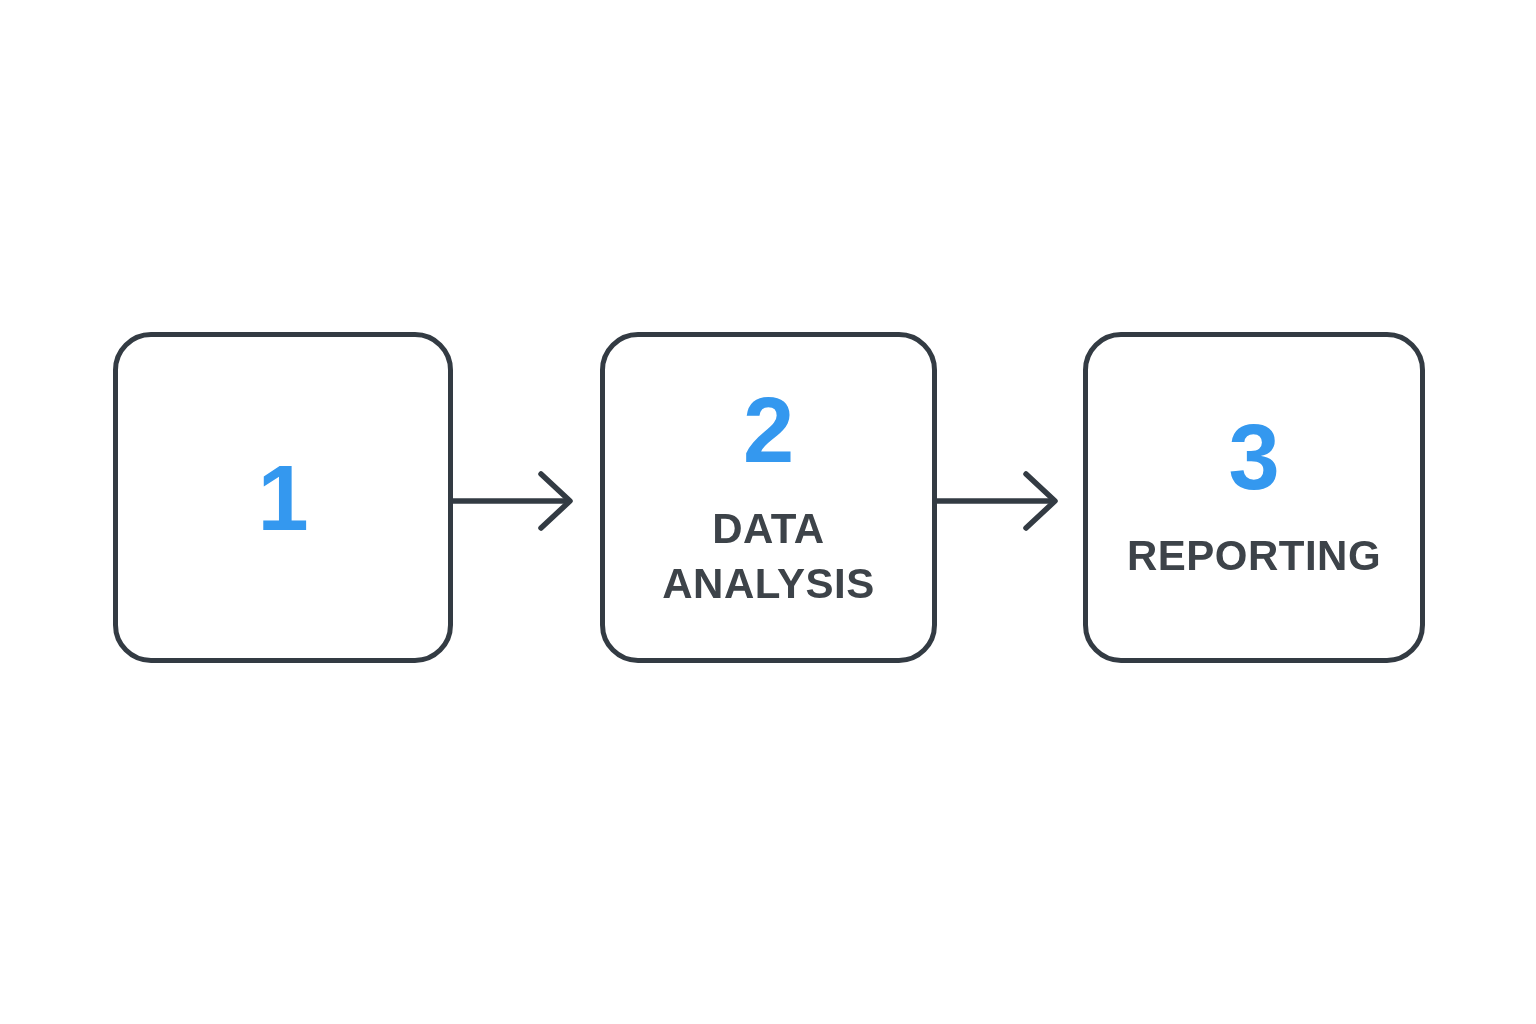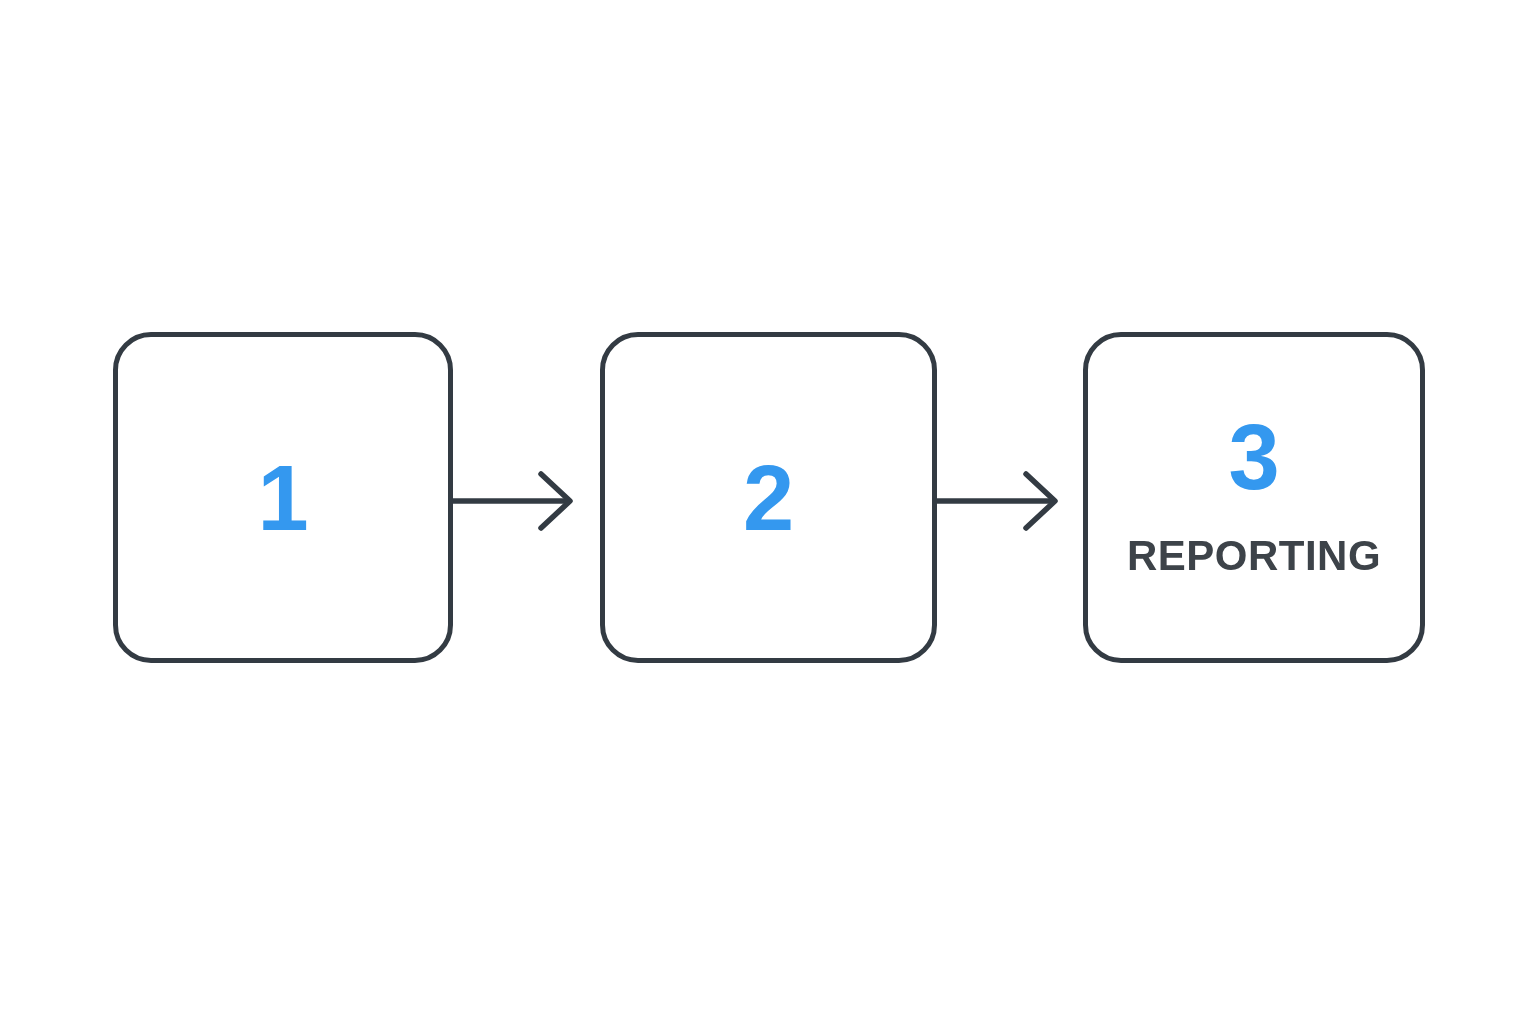--- a/index.html
+++ b/index.html
@@ -74,20 +74,21 @@
 
   <div class="connector connector-1">
     <svg viewBox="0 0 126 66" fill="none" xmlns="http://www.w3.org/2000/svg">
       <line x1="2" y1="33" x2="119" y2="33" stroke="currentColor" stroke-width="5.5"></line>
       <polyline points="91,6 120,33 91,60" stroke="currentColor" stroke-width="5.5" fill="none" stroke-linecap="round" stroke-linejoin="round"></polyline>
     </svg>
   </div>
 
   <div class="step step-2">
     <div class="step-number">2</div>
+    <div class="step-label">DATA ANALYSIS</div>
   </div>
 
   <div class="connector connector-2">
     <svg viewBox="0 0 126 66" fill="none" xmlns="http://www.w3.org/2000/svg">
       <line x1="2" y1="33" x2="119" y2="33" stroke="currentColor" stroke-width="5.5"></line>
       <polyline points="91,6 120,33 91,60" stroke="currentColor" stroke-width="5.5" fill="none" stroke-linecap="round" stroke-linejoin="round"></polyline>
     </svg>
   </div>
 
   <div class="step step-3">

